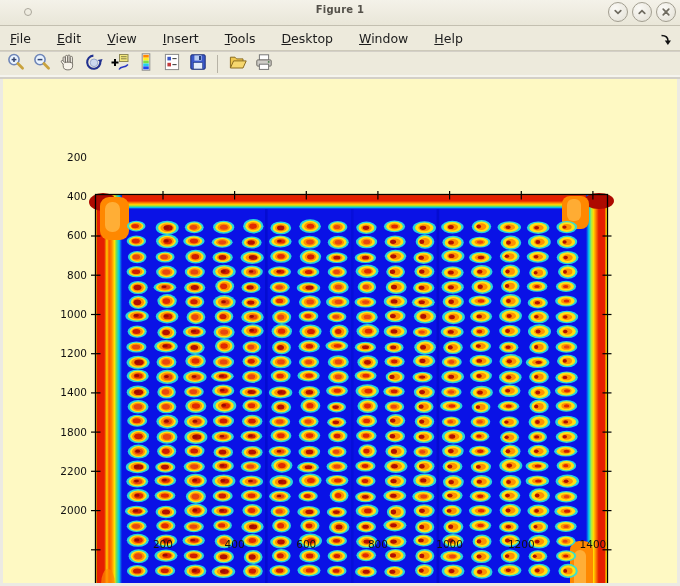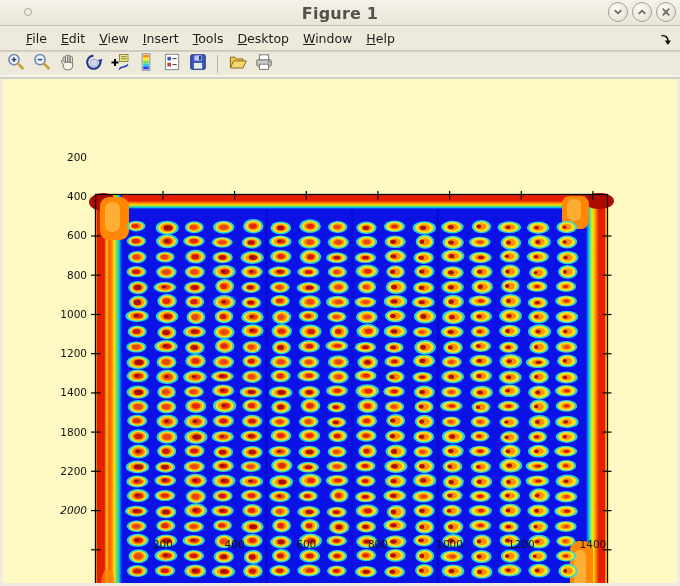--- a/index.html
+++ b/index.html
@@ -9,39 +9,39 @@
     border:0;box-sizing:border-box;
   }
   
   .titlebar{
     position:absolute;left:0;top:0;width:680px;height:25px;
     background:linear-gradient(#f4f2e9,#e9e6d8);
     border-bottom:1px solid #c3bfb0;
   }
   .titlebar .title{
     position:absolute;left:0;right:0;top:4px;text-align:center;
-    font-size:16px;font-weight:bold;color:#54514a;letter-spacing:.2px;
+    font-size:10px;font-weight:bold;color:#54514a;letter-spacing:.2px;
   }
   .wm-menu-circle{
     position:absolute;left:24px;top:8px;width:8px;height:8px;border-radius:50%;
     border:1.4px solid #aaa69a;background:transparent;box-sizing:border-box;
   }
   .wm-buttons{position:absolute;right:4px;top:2px;display:flex;gap:4px;}
   .wm-btn{
     width:20px;height:20px;border-radius:50%;
     background:radial-gradient(circle at 35% 30%,#fbfaf6,#e2dfd4);
     border:1.2px solid #a29e90;box-sizing:border-box;
     display:flex;align-items:center;justify-content:center;cursor:default;
   }
   .wm-btn svg{display:block}
   
   .menubar{
     position:absolute;left:0;top:26px;width:680px;height:25px;
     background:#edeadc;border-bottom:1px solid #cdc9ba;
-    display:flex;align-items:center;gap:14px;padding-left:26px;box-sizing:border-box;
+    display:flex;align-items:center;gap:26px;padding-left:10px;box-sizing:border-box;
   }
   .menu-item{font-size:12.5px;color:#1c1c1c;}
   .menu-item u{text-decoration:underline;}
   .menu-overflow{position:absolute;right:8px;top:5px;}
   
   .toolbar{
     position:absolute;left:0;top:52px;width:680px;height:25px;
     background:#edeadc;border-bottom:2px solid #f5f4ee;
     display:flex;align-items:center;gap:5px;padding-left:5px;box-sizing:border-box;
   }
@@ -1894,21 +1894,21 @@
     <div id="yticks">
         <div class="tick-label ytick" style="left: 49px; top: 72.02px;">200</div>
         <div class="tick-label ytick" style="left: 49px; top: 111.24px;">400</div>
         <div class="tick-label ytick" style="left: 49px; top: 150.46px;">600</div>
         <div class="tick-label ytick" style="left: 49px; top: 189.68px;">800</div>
         <div class="tick-label ytick" style="left: 49px; top: 228.9px;">1000</div>
         <div class="tick-label ytick" style="left: 49px; top: 268.12px;">1200</div>
         <div class="tick-label ytick" style="left: 49px; top: 307.34px;">1400</div>
         <div class="tick-label ytick" style="left: 49px; top: 346.56px;">1800</div>
         <div class="tick-label ytick" style="left: 49px; top: 385.78px;">2200</div>
-        <div class="tick-label ytick" style="left: 49px; top: 425px; font-style: italic;">2000</div>
+        <div class="tick-label ytick" style="left: 49px; top: 425px;">2000</div>
       </div>
     <div id="xticks">
         <div class="tick-label xtick" style="left: 137.96px; top: 459px;">200</div>
         <div class="tick-label xtick" style="left: 209.62px; top: 459px;">400</div>
         <div class="tick-label xtick" style="left: 281.28px; top: 459px;">600</div>
         <div class="tick-label xtick" style="left: 352.94px; top: 459px;">800</div>
         <div class="tick-label xtick" style="left: 424.6px; top: 459px;">1000</div>
         <div class="tick-label xtick" style="left: 496.26px; top: 459px;">1200</div>
         <div class="tick-label xtick" style="left: 567.92px; top: 459px;">1400</div>
       </div>

